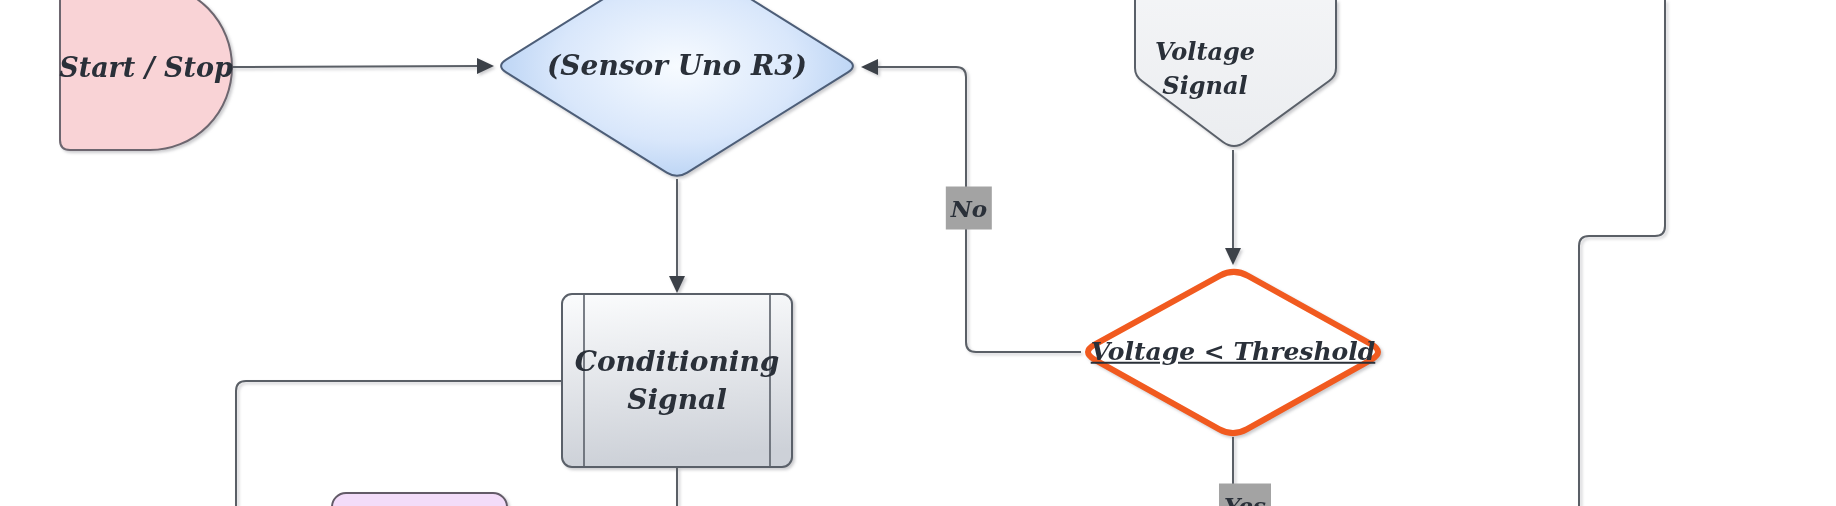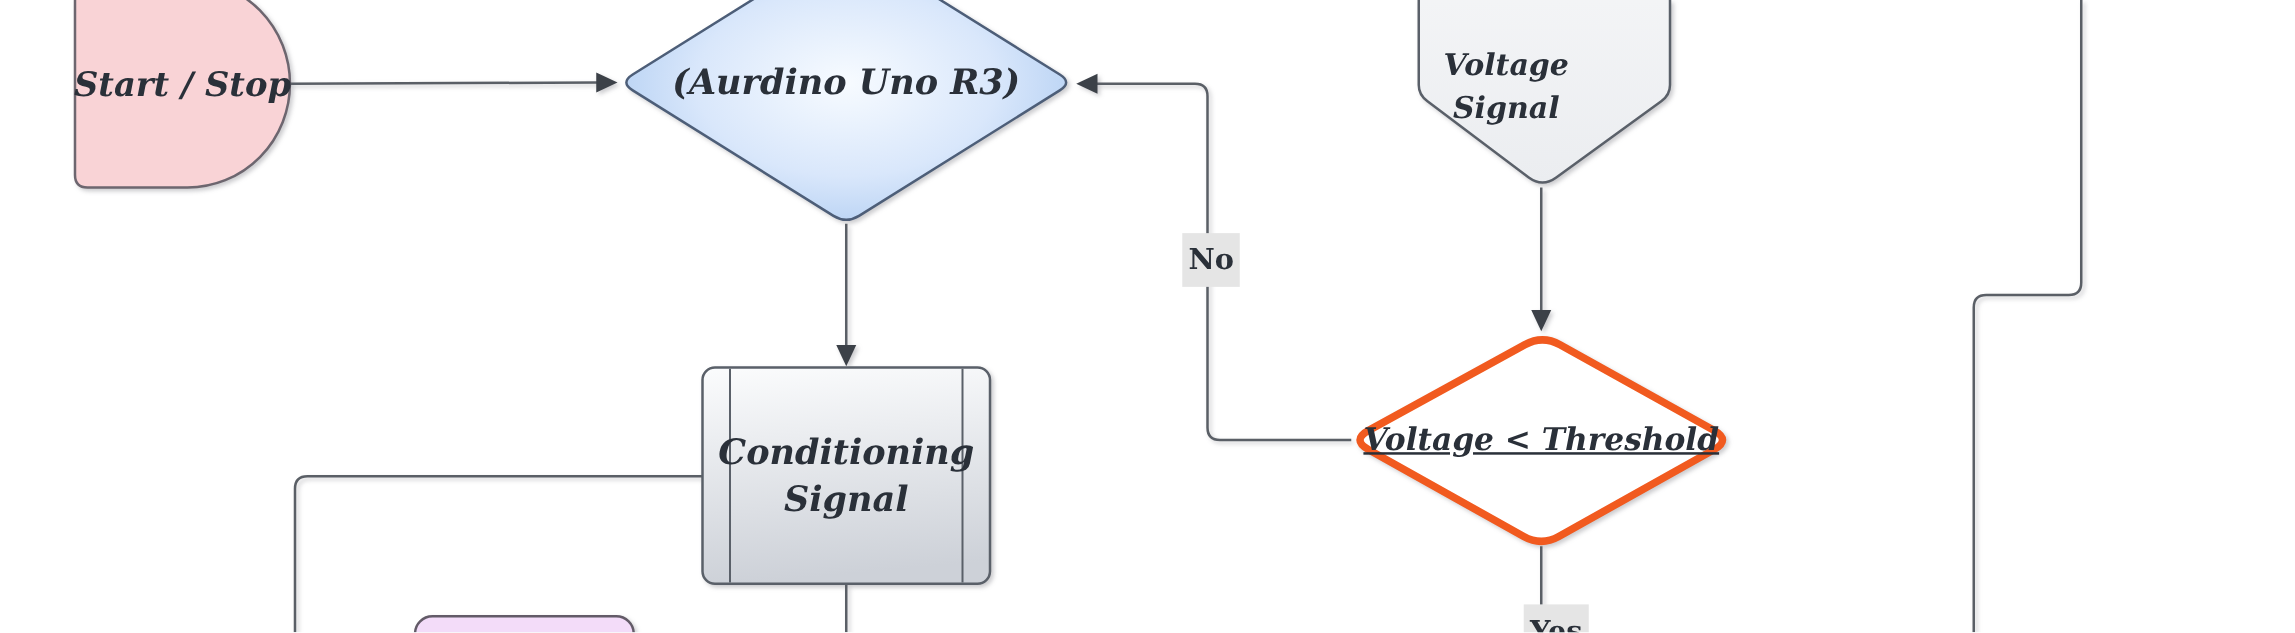--- a/index.html
+++ b/index.html
@@ -30,24 +30,25 @@
     line-height: 1.3;
   }
   .lbl-start        { left: 146px;  top: 68px;  font-size: 27px; }
   .lbl-micro        { left: 677px;  top: 66px;  font-size: 28px; line-height: 40px; }
   .lbl-sensor       { left: 1205px; top: 69px;  font-size: 24px; line-height: 34px; }
   .lbl-signal       { left: 677px;  top: 381px; font-size: 28px; line-height: 38px; }
   .lbl-threshold    { left: 1233px; top: 352px; font-size: 25px; text-decoration: underline; }
   .edge-label {
     position: absolute;
     transform: translate(-50%, -50%);
+    font-style: italic;
     font-weight: bold;
     font-size: 23px;
     color: #2a3039;
-    background: #e5e5e5;
+    background: #a3a3a3;
     padding: 8px 5px;
     white-space: nowrap;
   }
   .lbl-no  { left: 969px;  top: 208px; }
   .lbl-yes { left: 1245px; top: 505px; }
 </style>
 </head>
 <body>
 
 <div id="canvas">
@@ -103,21 +104,21 @@
              L 1247 429.2 Q 1233 437 1219 429.2 L 1095 359.8 Q 1081 352 1095 344.3 Z" stroke-width="6" fill="#ffffff" stroke="#f15a1f"></path>
 
     <rect x="332" y="493" width="175" height="70" rx="14" ry="14" stroke-width="2" fill="#f3dcf9" stroke="#635b68"></rect>
   </svg>
 
   <div class="node-label lbl-start">
     <span>Start / Stop</span>
   </div>
 
   <div class="node-label lbl-micro">
-    <div>(Aurdino Uno R3)</div>
+    <div>(Sensor Uno R3)</div>
   </div>
 
   <div class="node-label lbl-sensor">
     <div>Voltage</div>
     <div>Signal</div>
   </div>
 
   <div class="node-label lbl-signal">
     <div>Conditioning</div>
     <div>Signal</div>

